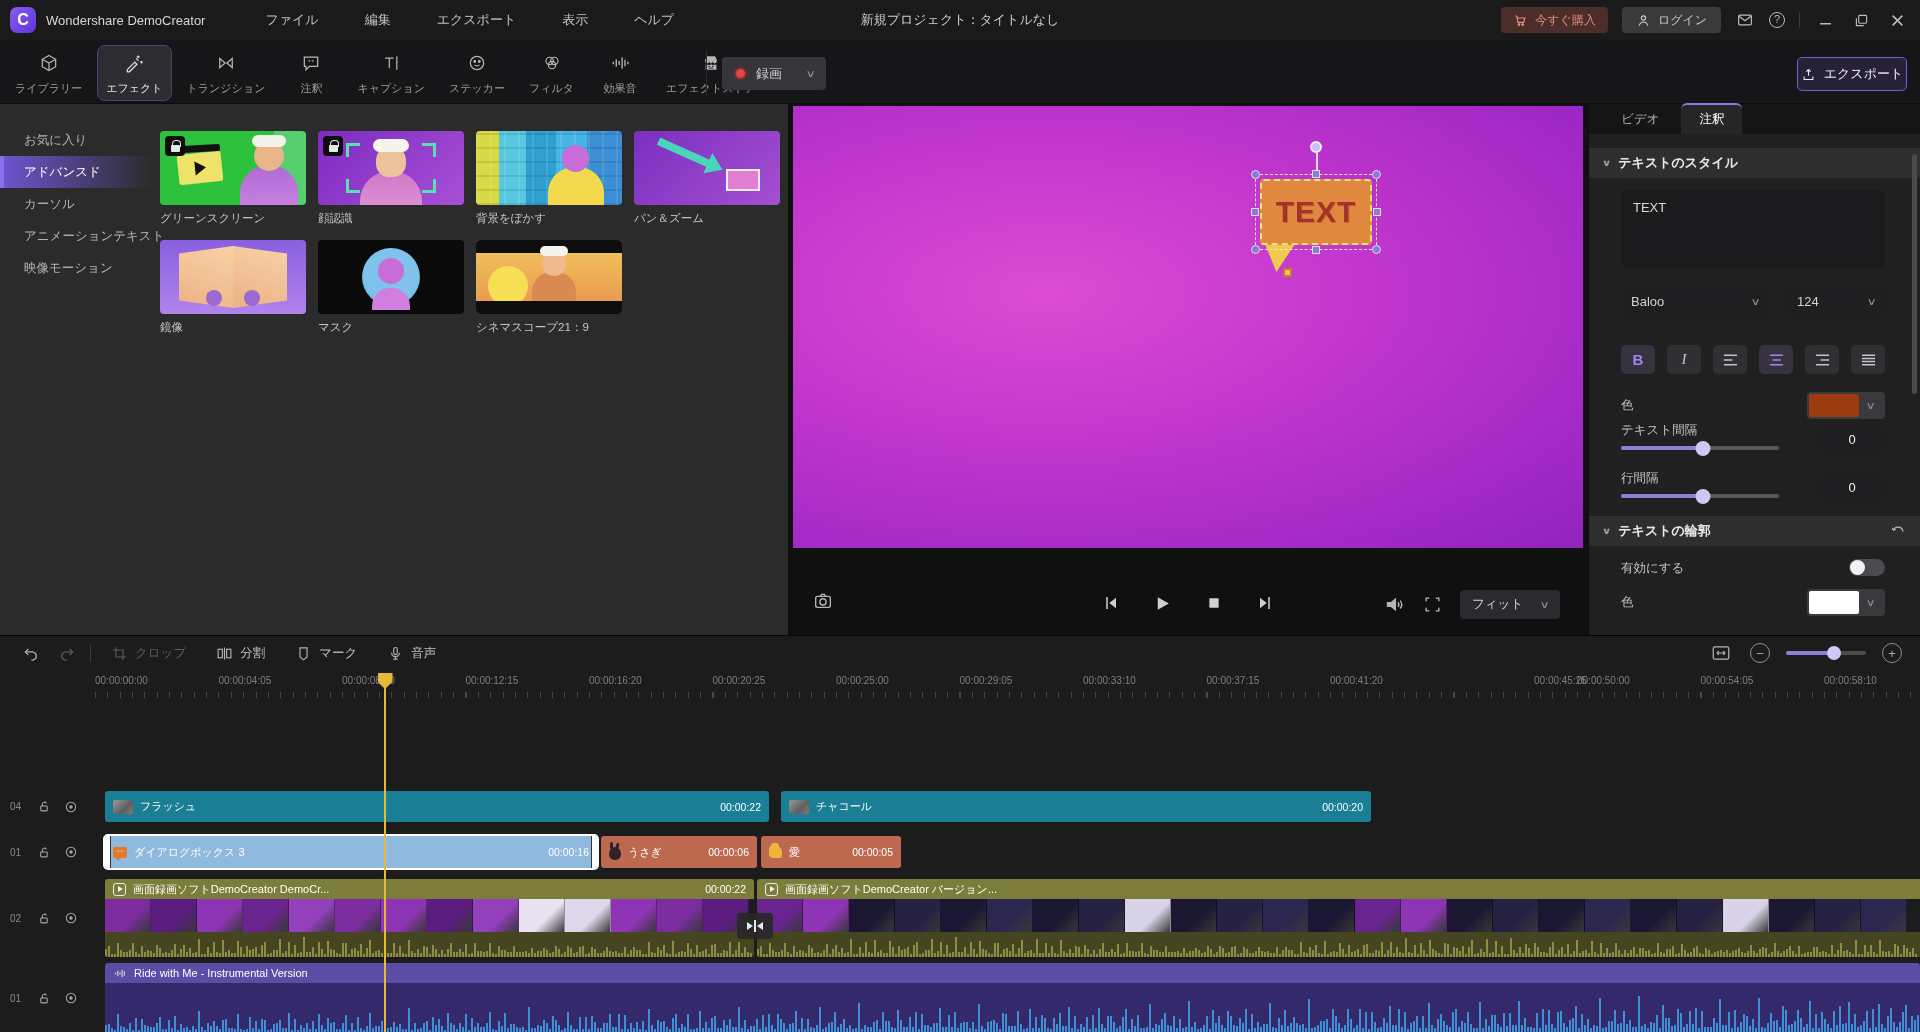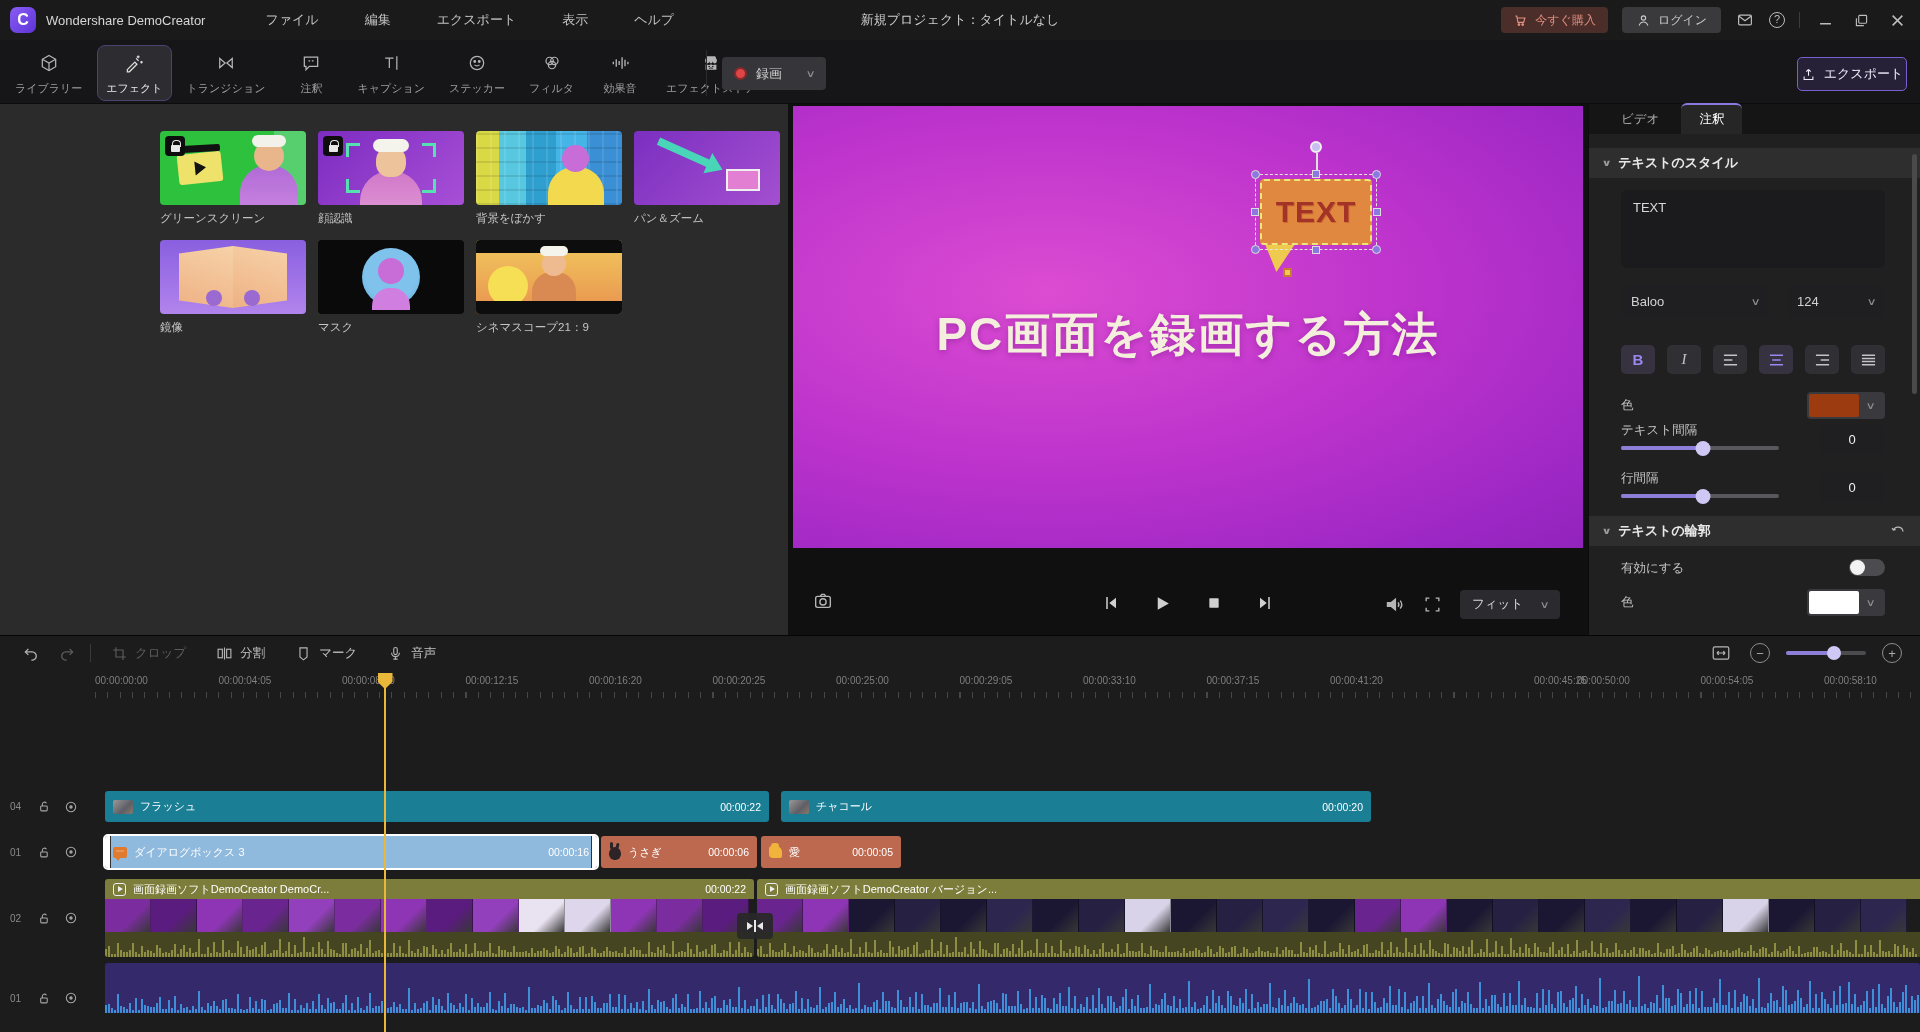--- a/index.html
+++ b/index.html
@@ -358,20 +358,37 @@
     </button>
     <button class="btn-export-top">
       <svg width="15" height="15" viewBox="0 0 24 24" fill="none" stroke="currentColor" stroke-width="1.7">
           <path d="M12 14V4M12 4L8.5 7.5M12 4l3.5 3.5M5 15v5h14v-5"></path>
         </svg>
       <span>エクスポート</span>
     </button>
   </div>
 
   <div id="left-panel">
+    <nav class="side-nav">
+      <div class="snav-item">
+          <span>お気に入り</span>
+        </div>
+      <div class="snav-item active">
+          <span>アドバンスド</span>
+        </div>
+      <div class="snav-item">
+          <span>カーソル</span>
+        </div>
+      <div class="snav-item">
+          <span>アニメーションテキスト</span>
+        </div>
+      <div class="snav-item">
+          <span>映像モーション</span>
+        </div>
+    </nav>
     <div class="fx-grid">
       <figure class="fx">
         <div class="fx-art fx1">
             <span class="lock-badge">
               <span class="padlock"></span>
             </span>
             <span class="clap">
               <i></i>
             </span>
             <span class="p1"></span>
@@ -424,21 +441,20 @@
             <span class="sun"></span>
             <span class="p7"></span>
           </div>
         <figcaption>シネマスコープ21：9</figcaption>
       </figure>
     </div>
   </div>
 
   <div id="preview">
     <div class="video">
-      <div class="vid-caption">PC画面を録画する方法</div>
       <div class="tail"></div>
       <div class="sel-box">
         <div class="rot-stem"></div>
         <div class="rot-handle"></div>
         <div class="bubble">
             <span>TEXT</span>
           </div>
         <span class="h c" style="left:-5px;top:-5px"></span>
         <span class="h c" style="right:-5px;top:-5px"></span>
         <span class="h c" style="left:-5px;bottom:-5px"></span>
@@ -1427,20 +1443,26 @@
           </svg>
         </span>
       <span class="thbtn">
           <svg width="14" height="14" viewBox="0 0 24 24" fill="none" stroke="currentColor" stroke-width="1.8">
             <circle cx="12" cy="12" r="8"></circle>
             <circle cx="12" cy="12" r="2" fill="currentColor"></circle>
           </svg>
         </span>
     </div>
     <div class="clip mclip audio-clip" style="left:105px;top:327px;width:1815px;height:70px">
+      <div class="mhead">
+          <svg width="14" height="13" viewBox="0 0 24 24" fill="none" stroke="#ddd" stroke-width="2">
+            <path d="M4 10v4M8 7v10M12 9.5v5M16 5v14M20 8v8"></path>
+          </svg>
+        <span>Ride with Me - Instrumental Version</span>
+        </div>
       <div class="abody">
           <div class="wave wave-blue">
             <i style="width: 2px; margin-right: 1px; background: rgb(63, 143, 214); height: 8px;"></i>
             <i style="width: 2px; margin-right: 1px; background: rgb(63, 143, 214); height: 9px;"></i>
             <i style="width: 2px; margin-right: 1px; background: rgb(63, 143, 214); height: 5px;"></i>
             <i style="width: 2px; margin-right: 1px; background: rgb(63, 143, 214); height: 3px;"></i>
             <i style="width: 2px; margin-right: 1px; background: rgb(63, 143, 214); height: 19px;"></i>
             <i style="width: 2px; margin-right: 1px; background: rgb(63, 143, 214); height: 7px;"></i>
             <i style="width: 2px; margin-right: 1px; background: rgb(63, 143, 214); height: 6px;"></i>
             <i style="width: 2px; margin-right: 1px; background: rgb(63, 143, 214); height: 4px;"></i>

